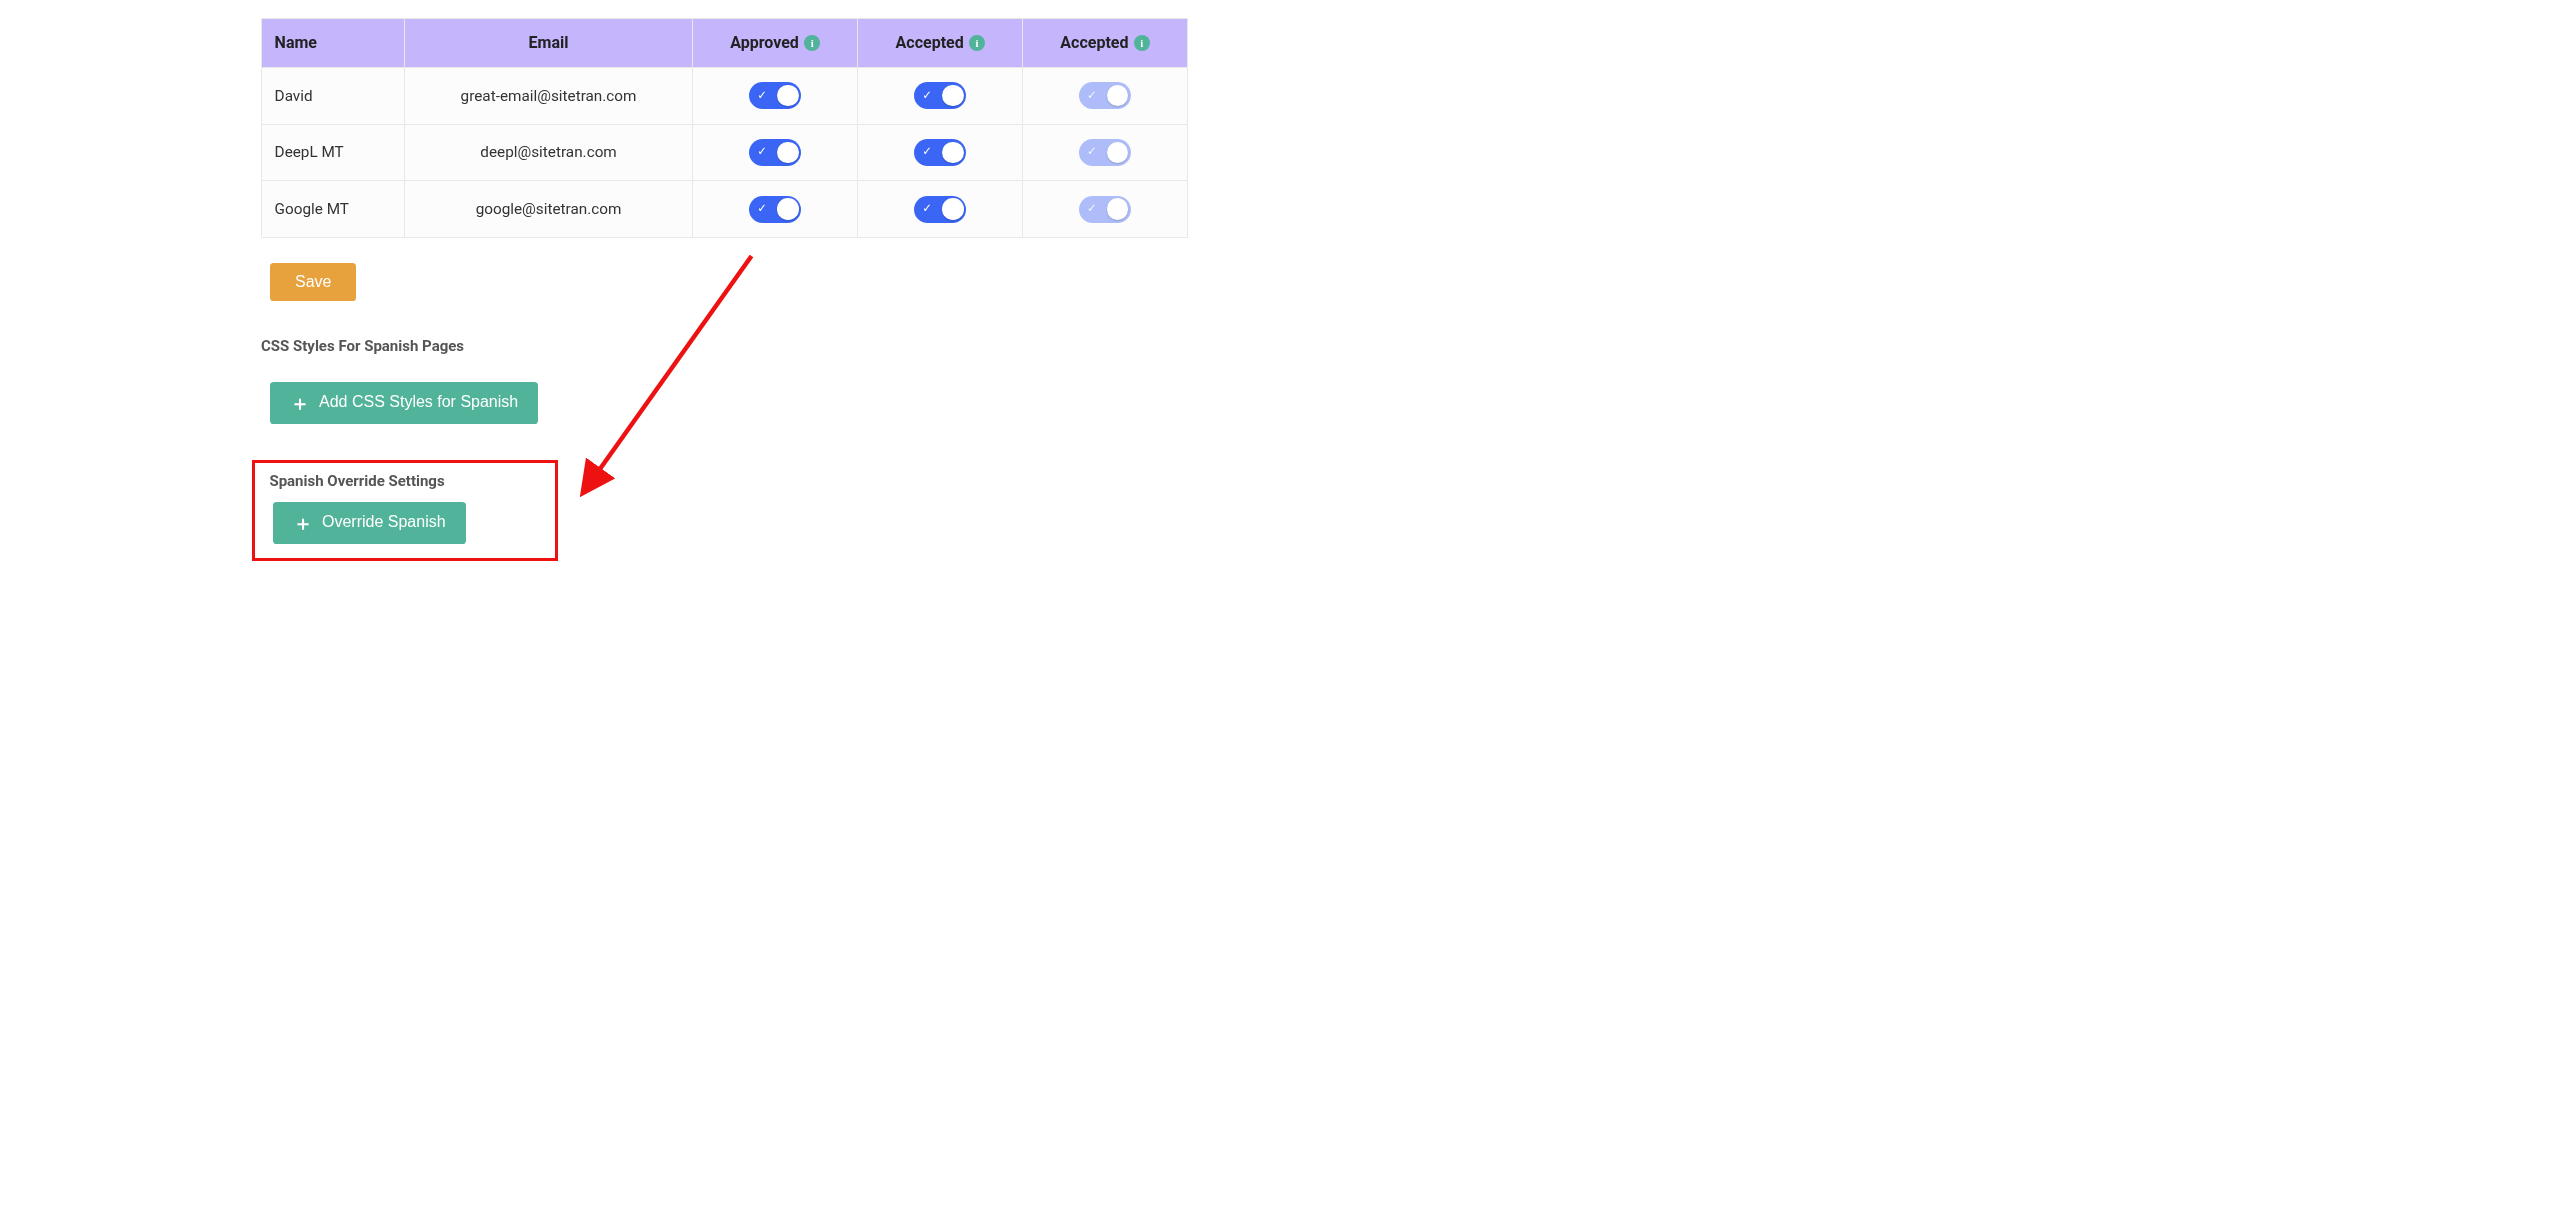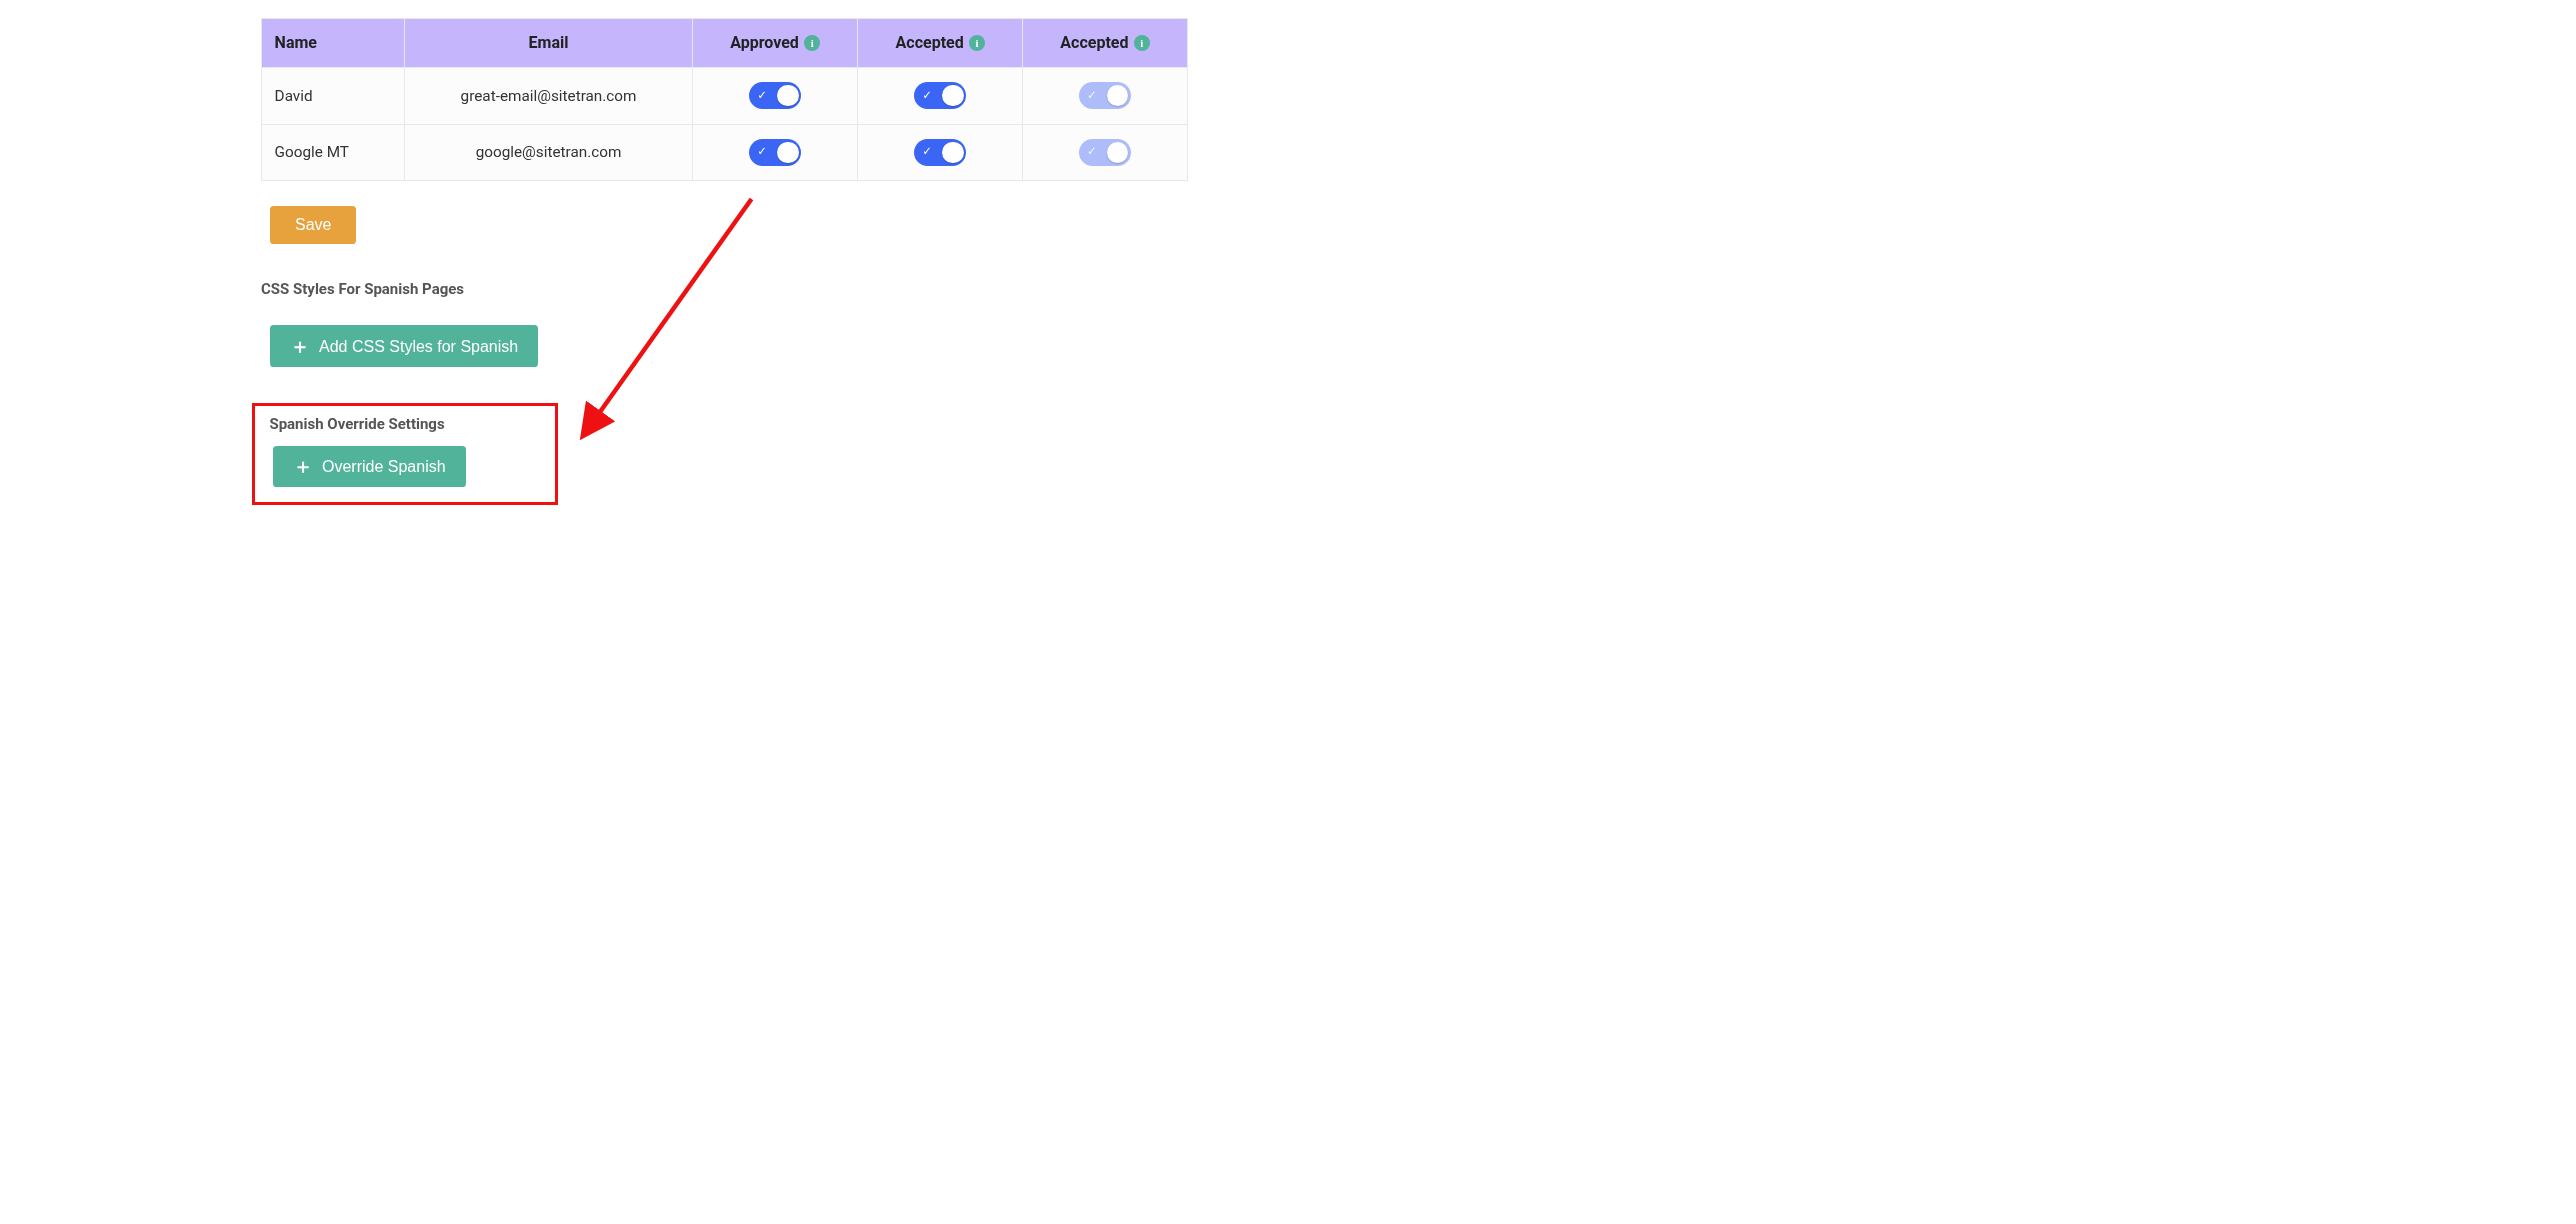--- a/index.html
+++ b/index.html
@@ -88,21 +88,21 @@
       transform: translateY(-50%);
       color: #fff;
       font-size: 11.7px;
       line-height: 1;
     }
     .toggle.disabled .check {
       color: rgba(255,255,255,0.85);
     }
     .btn {
       display: inline-flex;
-      align-items: flex-end;
+      align-items: flex-start;
       gap: 9px;
       border: none;
       border-radius: 3.6px;
       padding: 10.8px 20px;
       font-size: 16px;
       color: #fff;
       cursor: pointer;
     }
     .btn-orange {
       background: #e8a23d;
@@ -179,20 +179,42 @@
             <span>Accepted</span>
             <span class="info-icon">i</span>
           </span>
         </th>
       </tr>
     </thead>
     <tbody>
       <tr>
         <td>David</td>
         <td class="center">great-email@sitetran.com</td>
+        <td class="center">
+          <span class="toggle">
+            <span class="check">✓</span>
+            <span class="knob"></span>
+          </span>
+        </td>
+        <td class="center">
+          <span class="toggle">
+            <span class="check">✓</span>
+            <span class="knob"></span>
+          </span>
+        </td>
+        <td class="center">
+          <span class="toggle disabled">
+            <span class="check">✓</span>
+            <span class="knob"></span>
+          </span>
+        </td>
+      </tr>
+      <tr>
+        <td>DeepL MT</td>
+        <td class="center">deepl@sitetran.com</td>
         <td class="center">
           <span class="toggle">
             <span class="check">✓</span>
             <span class="knob"></span>
           </span>
         </td>
         <td class="center">
           <span class="toggle">
             <span class="check">✓</span>
             <span class="knob"></span>

